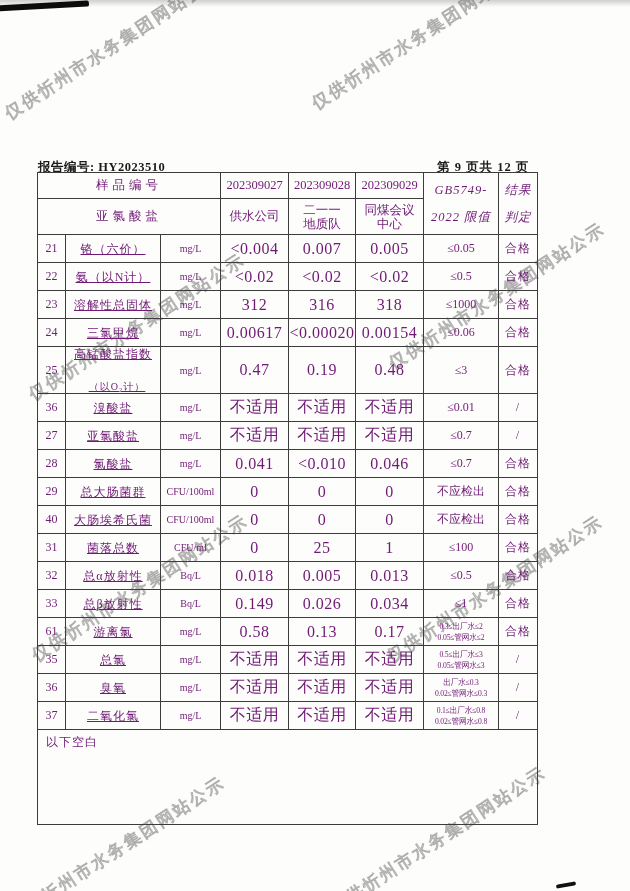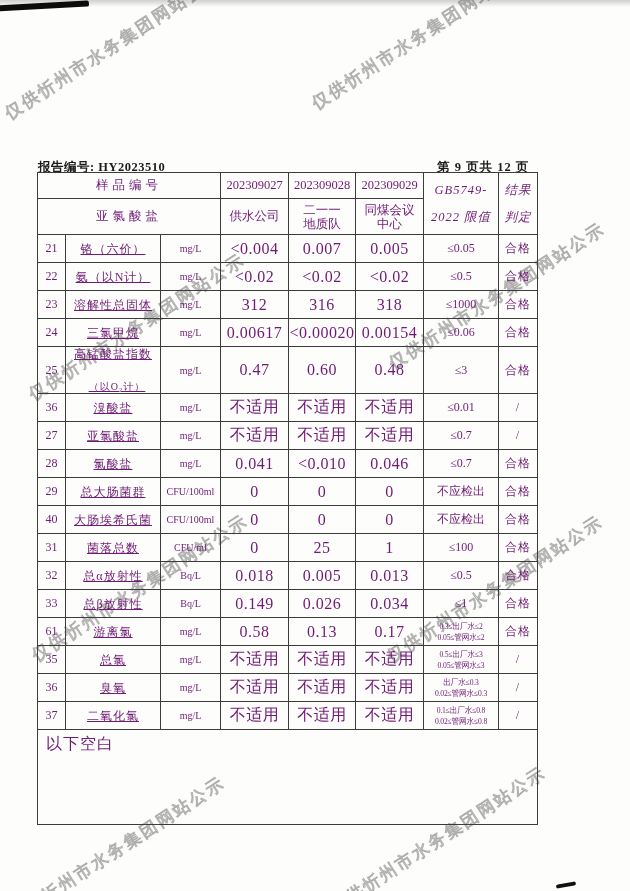--- a/index.html
+++ b/index.html
@@ -67,21 +67,21 @@
   td.cunit{font-size:10px;letter-spacing:0;}
   td.cval{font-size:16px;letter-spacing:.5px;}
   td.climit{font-size:12px;}
   td.climit.limit2 div{
     font-size:8.5px;line-height:11px;white-space:nowrap;
     transform:scaleX(.9);transform-origin:50% 50%;letter-spacing:-.2px;
   }
   td.cres{font-size:12px;letter-spacing:1px;}
   tr.blank-row td{
     height:90px;vertical-align:top;text-align:left;
-    padding:4px 0 0 8px;font-size:16px;letter-spacing:1px;
+    padding:4px 0 0 8px;font-size:12px;letter-spacing:1px;
   }
 </style>
 </head>
 <body>
 
 <div class="page">
 
   <div class="wm" style="left:113px;top:46px">仅供忻州市水务集团网站公示</div>
   <div class="wm" style="left:420px;top:36px">仅供忻州市水务集团网站公示</div>
   <div class="wm" style="left:137px;top:327px">仅供忻州市水务集团网站公示</div>
@@ -189,21 +189,21 @@
           <td class="cres">合格</td>
         </tr>
         <tr class="tall">
           <td class="cno">25</td>
           <td class="citem">
             <div>高锰酸盐指数</div>
             <div class="ind">（以O₂计）</div>
           </td>
           <td class="cunit">mg/L</td>
           <td class="cval">0.47</td>
-          <td class="cval">0.60</td>
+          <td class="cval">0.19</td>
           <td class="cval">0.48</td>
           <td class="climit">≤3</td>
           <td class="cres">合格</td>
         </tr>
         <tr>
           <td class="cno">36</td>
           <td class="citem">
             <div>溴酸盐</div>
           </td>
           <td class="cunit">mg/L</td>

